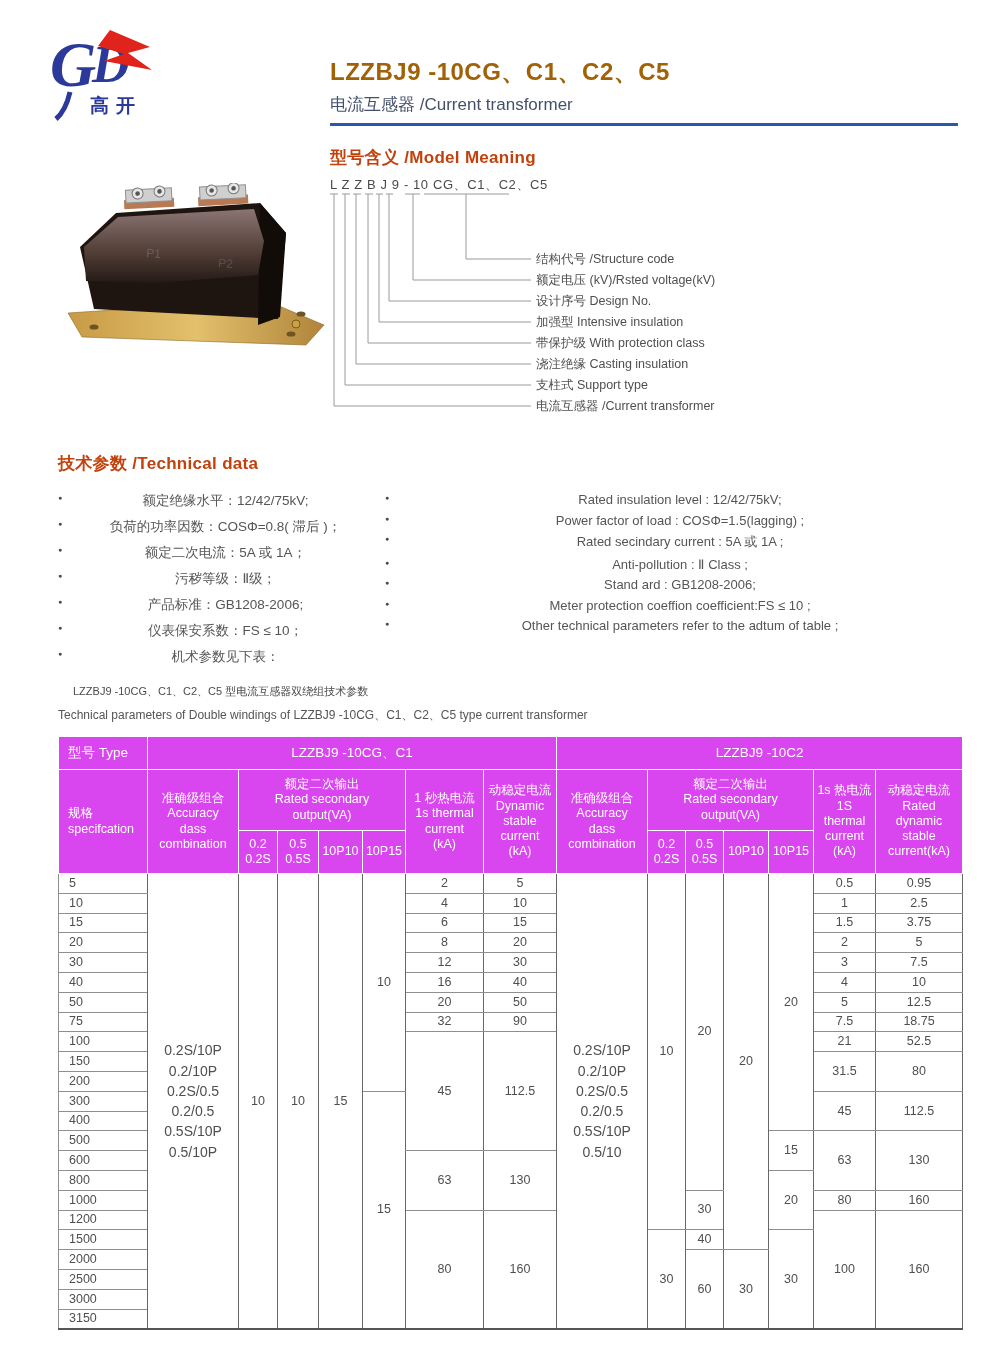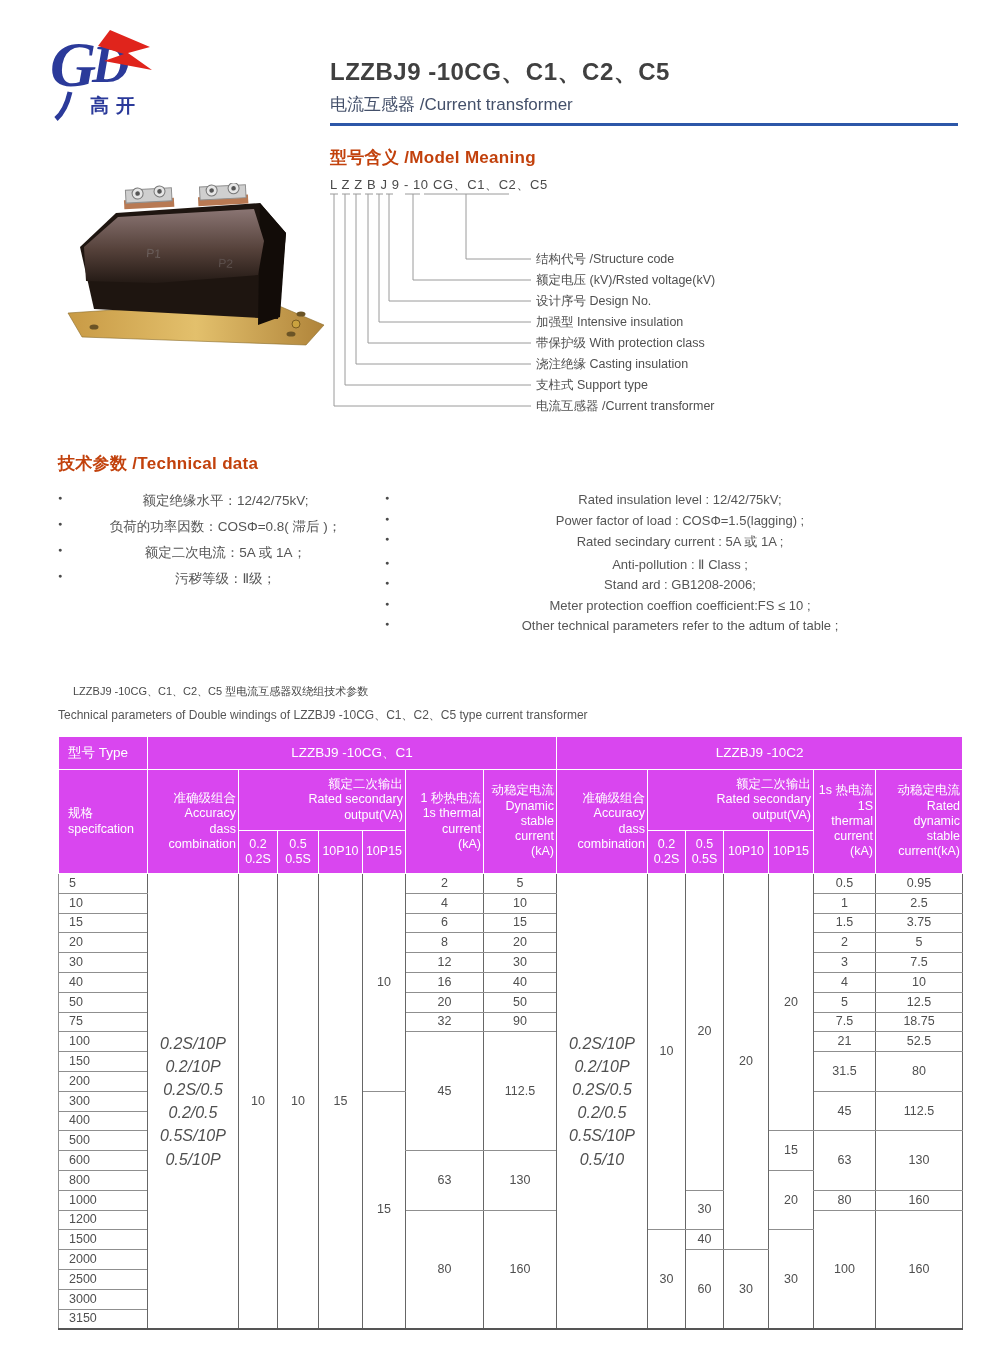--- a/index.html
+++ b/index.html
@@ -1,21 +1,21 @@
 <!DOCTYPE html>
 <html><head>
 <meta charset="utf-8">
 <style>
   html,body{margin:0;padding:0;background:#ffffff;}
   .page{position:relative;width:1000px;height:1352px;background:#fff;overflow:hidden;
         font-family:"Liberation Sans", sans-serif;color:#4f4f4f;}
 
   
   .title-block{position:absolute;left:330px;top:56px;width:628px;}
-  .main-title{font-size:24px;font-weight:bold;color:#404040;letter-spacing:0.5px;}
+  .main-title{font-size:24px;font-weight:bold;color:#a16207;letter-spacing:0.5px;}
   .sub-title{font-size:17px;color:#44506a;margin-top:5px;}
   .title-rule{height:3px;background:#2d57a8;margin-top:7px;}
 
   
   .section-heading{font-size:17px;font-weight:600;color:#c2410c;letter-spacing:0.3px;}
 
   
   .model-section{position:absolute;left:325px;top:146px;width:675px;}
   .model-section .section-heading{margin-left:5px;}
   .model-svg{display:block;margin-top:6px;}
@@ -37,28 +37,28 @@
   .caption-cn{position:absolute;left:73px;top:684px;font-size:11px;color:#4a4a4a;}
   .caption-en{position:absolute;left:58px;top:707px;font-size:12px;color:#555;}
 
   
   .data-table{position:absolute;left:58px;top:736px;width:904px;border-collapse:collapse;
               table-layout:fixed;}
   .data-table thead th{background:#d946ef;color:#fff;border:1px solid #ffffff;
        font-weight:400;font-size:12.5px;line-height:1.22;text-align:center;
        white-space:pre-line;padding:1px 2px;}
   .data-table thead .rowA th{height:30px;font-size:13.5px;}
-  .data-table thead .rowB th{height:58px;text-align:right;}
+  .data-table thead .rowB th{height:58px;}
   .data-table thead .rowC th{height:40px;}
   .data-table thead th.left-al{text-align:left;padding-left:9px;}
   .data-table tbody td{border:1px solid #8f8f8f;border-left-color:#666;border-right-color:#666;
        height:18.8px;padding:0 2px;font-size:12.5px;color:#4f4f4f;text-align:center;
        line-height:1.05;vertical-align:middle;}
   .data-table tbody td.spec{text-align:left;padding-left:10px;border-left-color:#8f8f8f;}
-  .data-table tbody td.multi{white-space:pre-line;line-height:1.45;font-size:16px;font-style:italic;}
+  .data-table tbody td.multi{white-space:pre-line;line-height:1.45;font-size:14px;}
   .data-table{border:1px solid #777;border-bottom:2px solid #555;}
 
   
   .logo-svg{position:absolute;left:50px;top:20px;}
   .photo-svg{position:absolute;left:60px;top:183px;}
 </style>
 </head>
 <body>
 
 <div class="page">
@@ -144,20 +144,23 @@
     </svg>
   </div>
 
   <div class="tech-section">
     <div class="section-heading">技术参数 /Technical data</div>
     <ul class="tech-list cn">
         <li>额定绝缘水平：12/42/75kV;</li>
         <li>负荷的功率因数：COSΦ=0.8( 滞后 )；</li>
         <li>额定二次电流：5A 或 1A；</li>
         <li>污秽等级：Ⅱ级；</li>
+        <li>产品标准：GB1208-2006;</li>
+        <li>仪表保安系数：FS ≤ 10；</li>
+        <li>机术参数见下表：</li>
       </ul>
     <ul class="tech-list en">
         <li>Rated insulation level : 12/42/75kV;</li>
         <li>Power factor of load : COSΦ=1.5(lagging) ;</li>
         <li>Rated secindary current : 5A 或 1A ;</li>
         <li>Anti-pollution : Ⅱ Class ;</li>
         <li>Stand ard : GB1208-2006;</li>
         <li>Meter protection coeffion coefficient:FS ≤ 10 ;</li>
         <li>Other technical parameters refer to the adtum of table ;</li>
       </ul>

